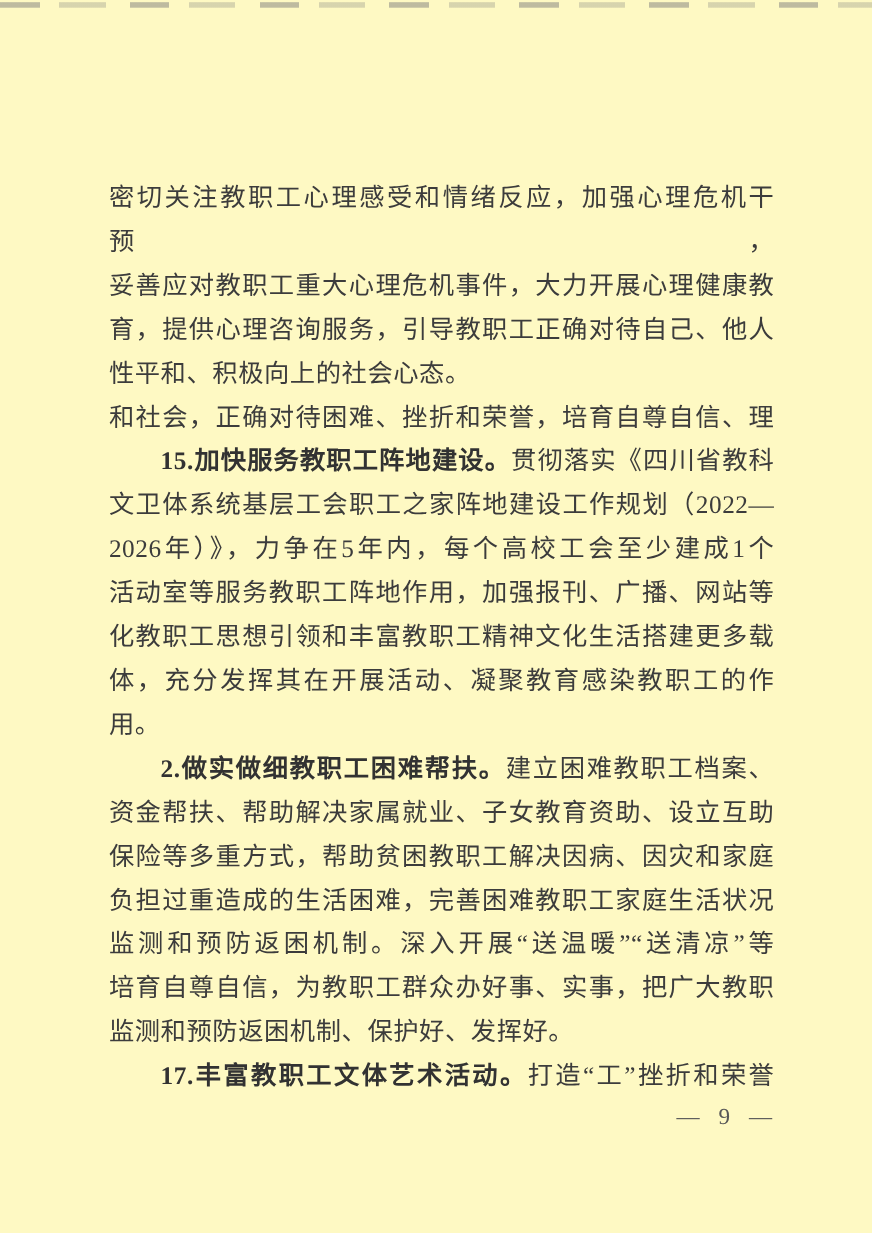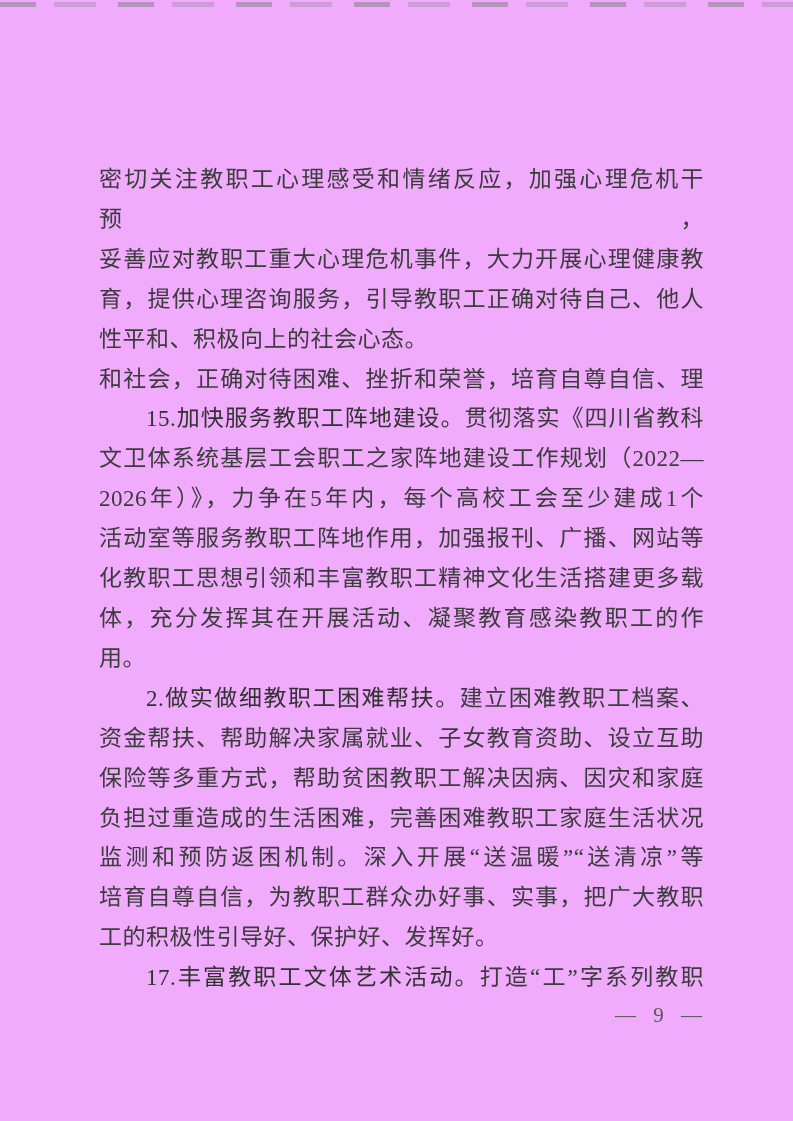--- a/index.html
+++ b/index.html
@@ -5,21 +5,21 @@
   html, body {
     margin: 0;
     padding: 0;
     background: #e8e8e8;
   }
   .page {
     position: relative;
     width: 793px;
     height: 1121px;
     margin: 0 auto;
-    background: #f0abfc;
+    background: #fef9c3;
     overflow: hidden;
     font-family: "Liberation Serif", "DejaVu Serif", serif;
   }
   
   .scan-artifact-top {
     position: absolute;
     top: 2px;
     left: 0;
     width: 100%;
     height: 5px;
@@ -46,21 +46,21 @@
     text-align-last: justify;
     letter-spacing: 0.5px;
   }
   .line.last {
     text-align-last: left;
   }
   .line.indent {
     text-indent: 47px;
   }
   .line .bold {
-    font-weight: normal;
+    font-weight: bold;
     color: #323232;
   }
   .page-footer {
     position: absolute;
     top: 1002px;
     right: 88px;
     font-size: 21px;
     line-height: 26px;
     color: #585858;
     letter-spacing: 3px;
@@ -84,18 +84,18 @@
       <div class="line"><span>2026年）》，力争在5年内，每个高校工会至少建成1个</span></div>
       <div class="line"><span>活动室等服务教职工阵地作用，加强报刊、广播、网站等</span></div>
       <div class="line"><span>化教职工思想引领和丰富教职工精神文化生活搭建更多载</span></div>
       <div class="line last"><span>体，充分发挥其在开展活动、凝聚教育感染教职工的作用。</span></div>
       <div class="line indent"><span class="bold">2.做实做细教职工困难帮扶。</span><span>建立困难教职工档案、</span></div>
       <div class="line"><span>资金帮扶、帮助解决家属就业、子女教育资助、设立互助</span></div>
       <div class="line"><span>保险等多重方式，帮助贫困教职工解决因病、因灾和家庭</span></div>
       <div class="line"><span>负担过重造成的生活困难，完善困难教职工家庭生活状况</span></div>
       <div class="line"><span>监测和预防返困机制。深入开展“送温暖”“送清凉”等</span></div>
       <div class="line"><span>培育自尊自信，为教职工群众办好事、实事，把广大教职</span></div>
-      <div class="line last"><span>工的积极性引导好、保护好、发挥好。</span></div>
-      <div class="line indent"><span class="bold">17.丰富教职工文体艺术活动。</span><span>打造“工”字系列教职</span></div>
+      <div class="line last"><span>监测和预防返困机制、保护好、发挥好。</span></div>
+      <div class="line indent"><span class="bold">17.丰富教职工文体艺术活动。</span><span>打造“工”挫折和荣誉</span></div>
     </main>
 
   <div class="page-footer">— 9 —</div>
 </div>
 
 </body></html>

